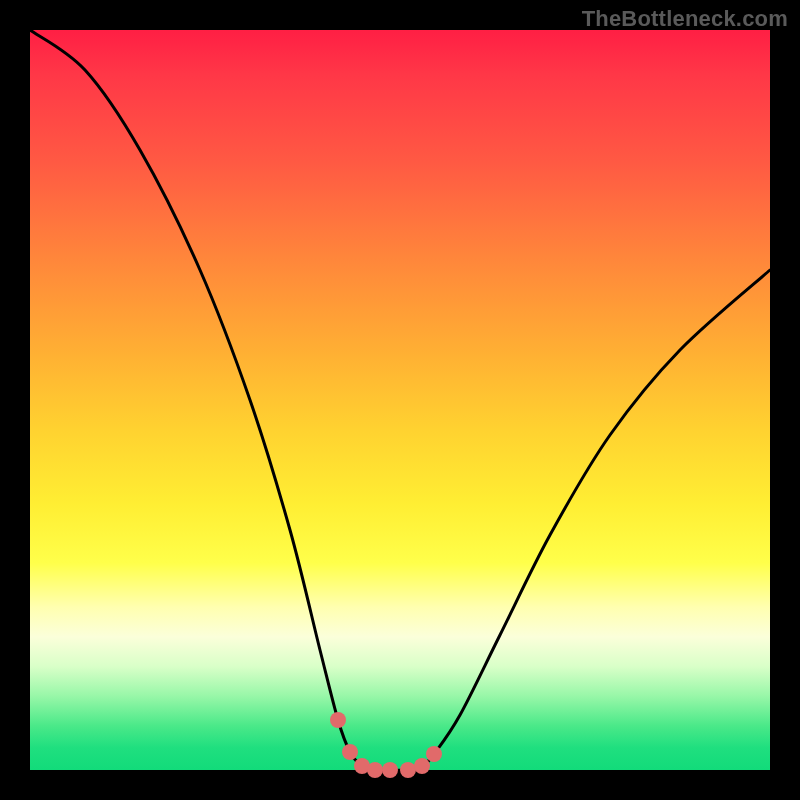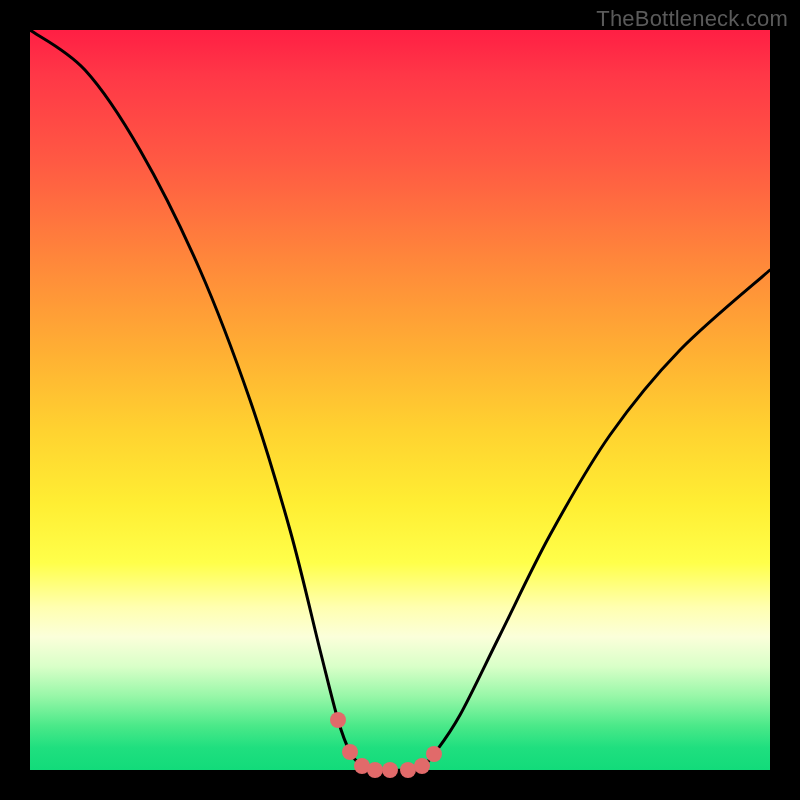--- a/index.html
+++ b/index.html
@@ -34,21 +34,21 @@
       #1fdf7f 97%,
       #12db7a 100%
     );
   }
   .watermark {
     position: absolute;
     top: 6px;
     right: 12px;
     color: #5a5a5a;
     font-size: 22px;
-    font-weight: 400;
+    font-weight: 700;
     letter-spacing: 0.2px;
     user-select: none;
     margin-left: 28px;
   }
   svg.curve {
     position: absolute;
     left: 0;
     top: 0;
     width: 740px;
     height: 740px;

